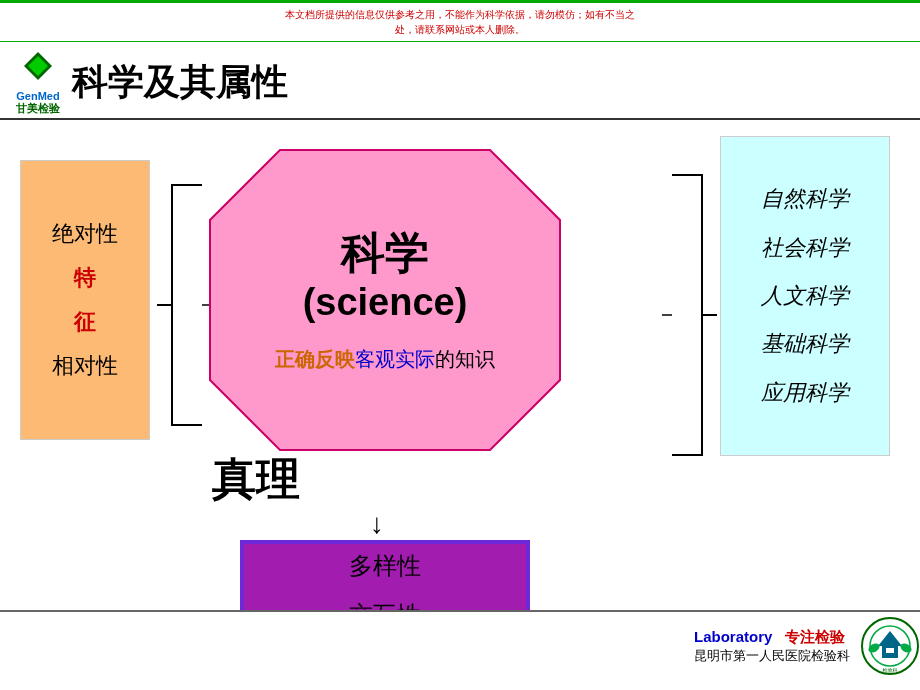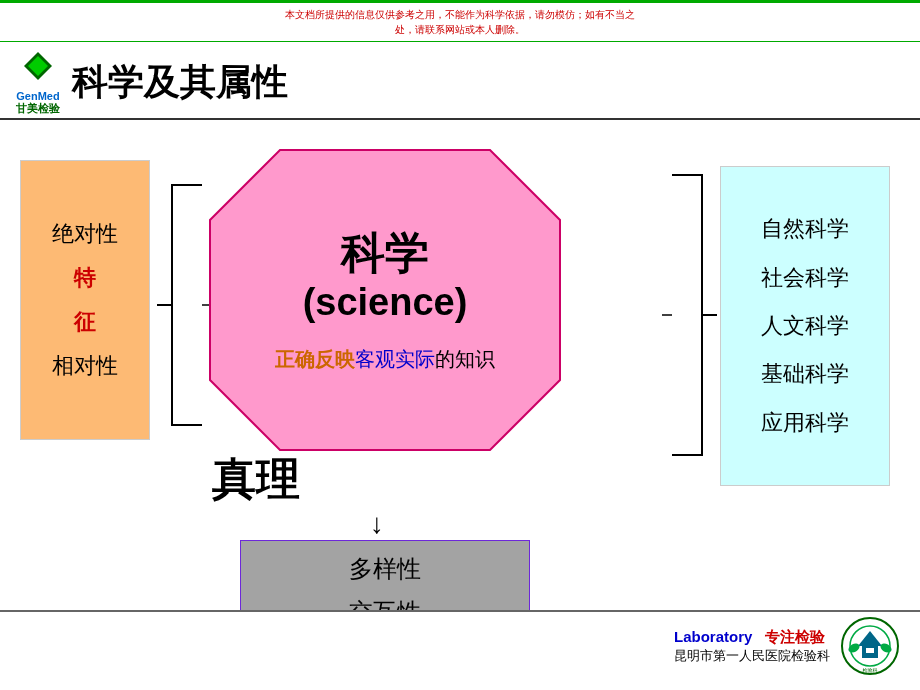--- a/index.html
+++ b/index.html
@@ -87,32 +87,33 @@
 
     #left-box .red-text {
       color: #cc0000;
       font-weight: bold;
     }
 
     
     #right-box {
       position: absolute;
       right: 30px;
-      top: 46px;
+      top: 16px;
       width: 170px;
       height: 320px;
       background: #ccffff;
       border: 1px solid #ccc;
       display: flex;
       flex-direction: column;
       align-items: center;
       justify-content: center;
       font-size: 22px;
       color: #000;
       line-height: 2.2;
+      font-style: italic;
     }
 
     
     #center-shape {
       position: absolute;
       left: 200px;
       top: 20px;
       width: 370px;
       height: 320px;
     }
@@ -180,26 +181,26 @@
       color: #000;
     }
 
     
     #bottom-box {
       position: absolute;
       left: 240px;
       top: 420px;
       width: 290px;
       height: 100px;
-      background: #a3a3a3;
-      border: 1px solid #6d28d9;
-      display: flex;
-      flex-direction: column;
-      align-items: center;
-      justify-content: center;
+      background: #a21caf;
+      border: 4px solid #6d28d9;
+      display: flex;
+      flex-direction: column;
+      align-items: center;
+      justify-content: space-between;
       font-size: 24px;
       color: #000;
       line-height: 1.8;
     }
 
     
     #left-bracket {
       position: absolute;
       left: 150px;
       top: 60px;
@@ -210,21 +211,20 @@
       position: absolute;
       bottom: 0;
       left: 0;
       width: 920px;
       height: 70px;
       background: #fff;
       border-top: 2px solid #666;
       display: flex;
       align-items: center;
       justify-content: flex-end;
-      padding-right: 20px;
     }
 
     #footer-text {
       display: flex;
       flex-direction: column;
       align-items: flex-start;
       margin-right: 10px;
     }
 
     #footer-lab {

